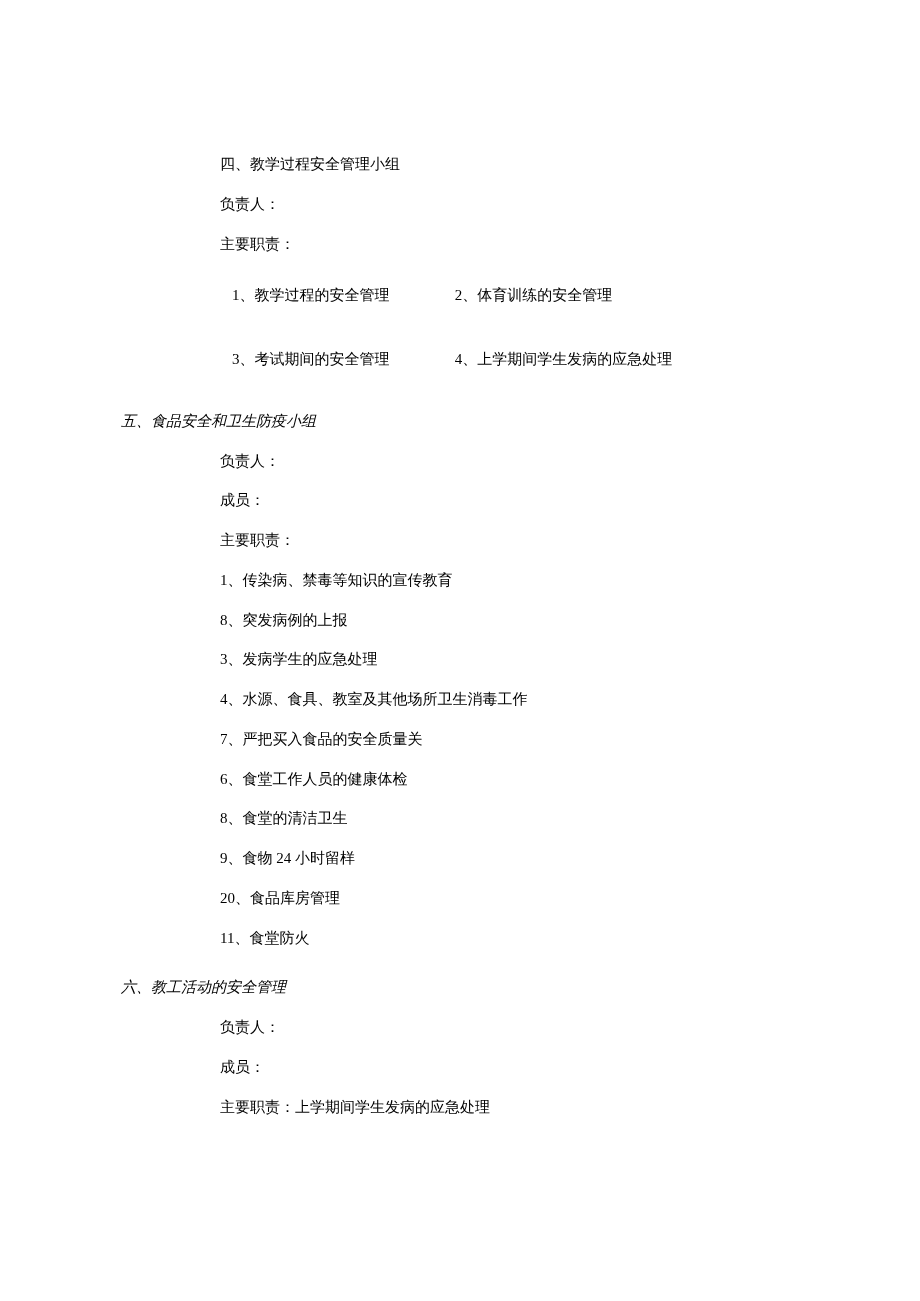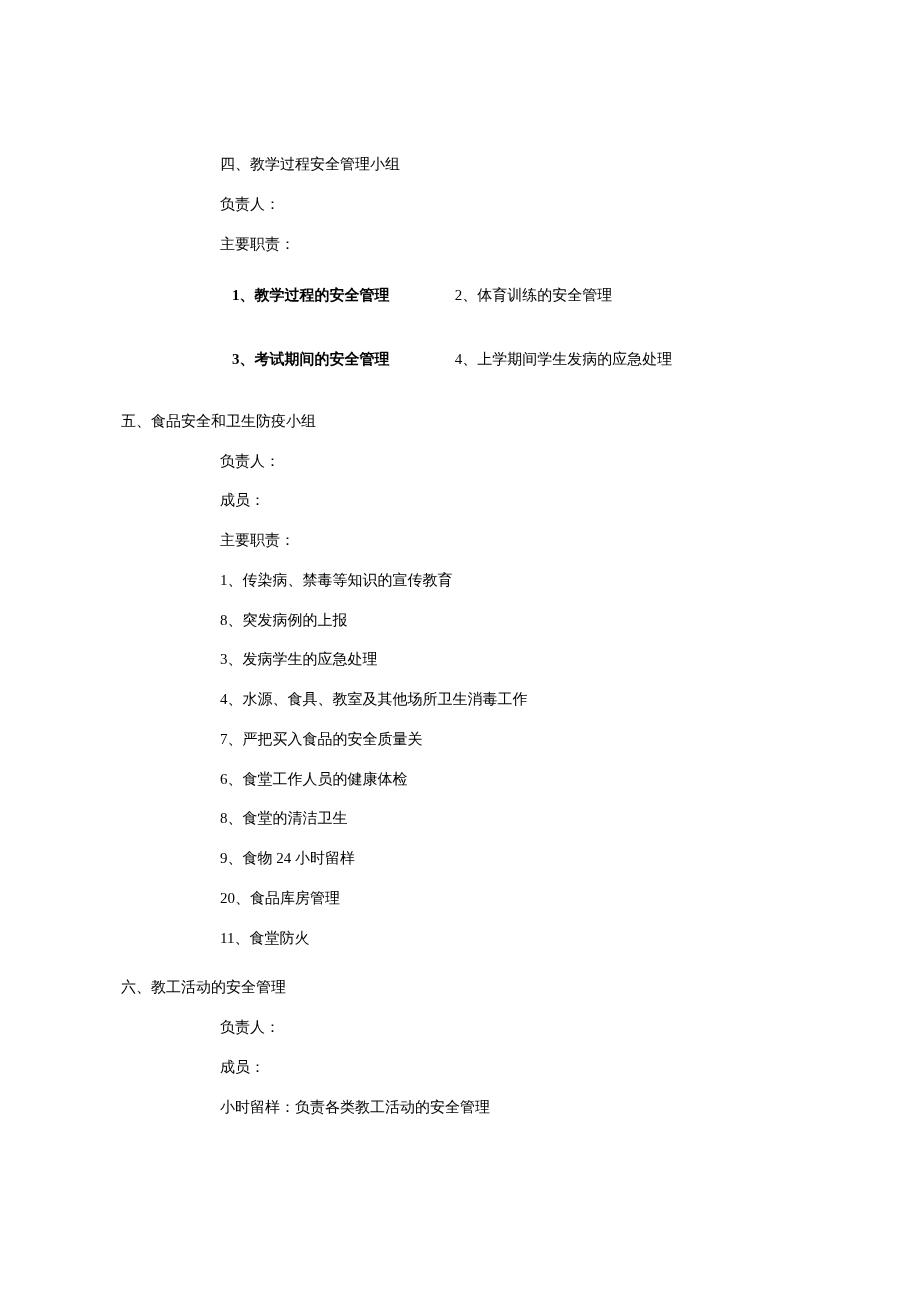--- a/index.html
+++ b/index.html
@@ -7,23 +7,23 @@
       width: 920px;
       height: 1301px;
       background: #ffffff;
       font-family: "SimSun", "宋体", serif;
       font-size: 15px;
       color: #000000;
       line-height: 1.85;
       padding-top: 115px;
     }
     .indent-1 { padding-left: 172px; }
-    .indent-0 { padding-left: 73px; }
+    .indent-0 { padding-left: 73px; font-style: italic; }
     .row { white-space: nowrap; }
-    .col-a { display: inline-block; min-width: 195px; font-weight: bold; }
+    .col-a { display: inline-block; min-width: 195px; }
     .col-b { display: inline-block; }
     .section-gap { margin-top: 22px; }
   </style>
 </head>
 <body>
 
 <div>
 
   <div class="indent-1">四、教学过程安全管理小组</div>
   <div class="indent-1">负责人：</div>
@@ -48,15 +48,15 @@
   <div class="indent-1">7、严把买入食品的安全质量关</div>
   <div class="indent-1">6、食堂工作人员的健康体检</div>
   <div class="indent-1">8、食堂的清洁卫生</div>
   <div class="indent-1">9、食物 24 小时留样</div>
   <div class="indent-1">20、食品库房管理</div>
   <div class="indent-1">11、食堂防火</div>
 
   <div class="indent-0 section-gap">六、教工活动的安全管理</div>
   <div class="indent-1">负责人：</div>
   <div class="indent-1">成员：</div>
-  <div class="indent-1">小时留样：负责各类教工活动的安全管理</div>
+  <div class="indent-1">主要职责：上学期间学生发病的应急处理</div>
 
 </div>
 
 </body></html>

